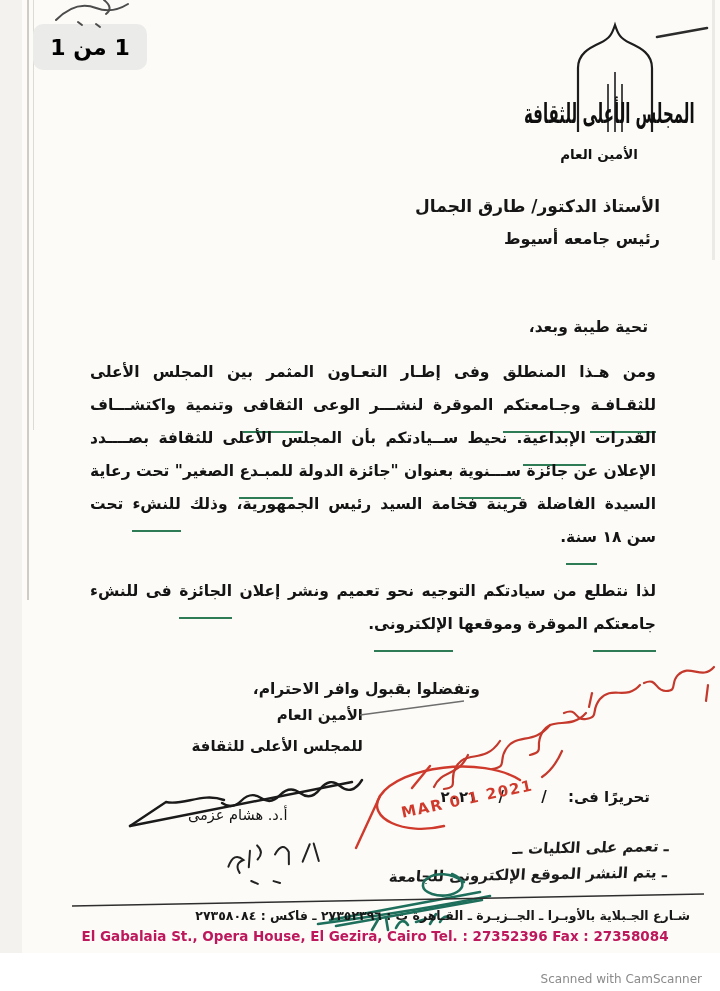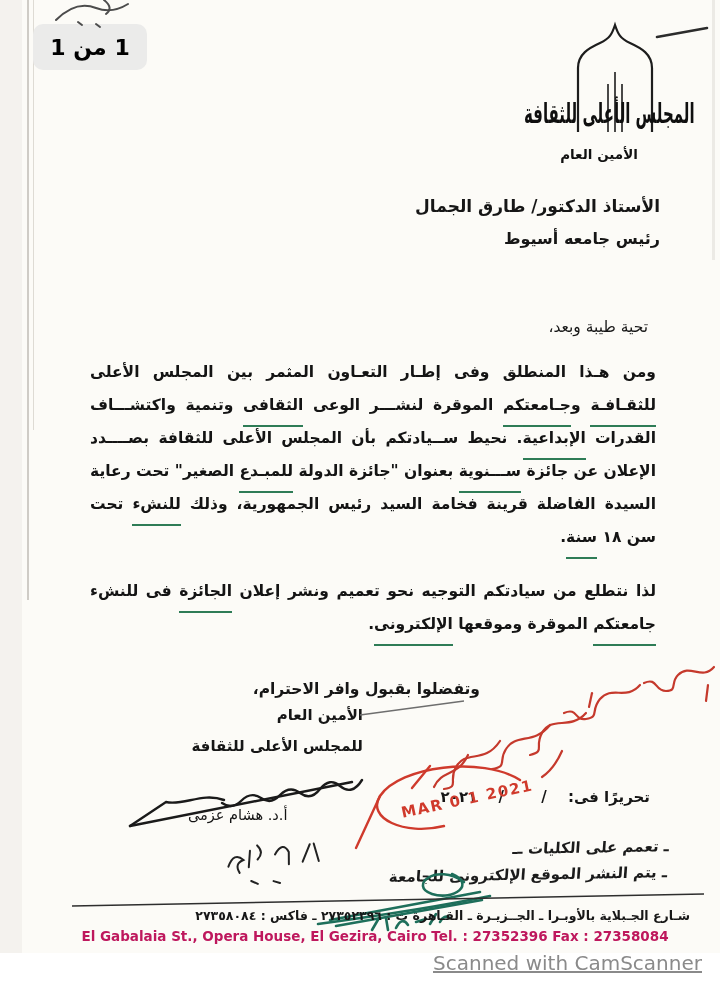--- a/index.html
+++ b/index.html
@@ -19,26 +19,26 @@
   .logo .callig{position:absolute;top:80px;right:-10px;width:154px;text-align:center;
         font-weight:900;font-size:15px;letter-spacing:-1px;color:#0f0f0f;
         transform:scaleY(1.8);transform-origin:top;white-space:nowrap;}
   .logo .org-label{position:absolute;top:128px;right:14px;width:110px;text-align:center;
         font-weight:bold;font-size:13.5px;color:#111;}
 
   .recipient{position:absolute;right:60px;top:196px;direction:rtl;text-align:right;font-weight:bold;}
   .recipient .r1{font-size:17px;}
   .recipient .r2{font-size:16px;margin-top:13px;}
 
-  .salutation{position:absolute;right:72px;top:318px;direction:rtl;font-weight:normal;font-size:15.5px;}
+  .salutation{position:absolute;right:72px;top:318px;direction:rtl;font-weight:bold;font-size:15.5px;}
 
   .body-text{position:absolute;right:64px;left:90px;top:356px;direction:rtl;
         text-align:justify;font-weight:bold;font-size:15.5px;line-height:33px;color:#141414;}
   .body-text p{margin:0 0 21px 0;}
-  .gu{border-bottom:2.5px solid #2e7c56;padding-bottom:11px;}
+  .gu{border-bottom:2.5px solid #2e7c56;padding-bottom:17px;}
 
   .closing{position:absolute;right:240px;top:680px;direction:rtl;font-weight:bold;font-size:15.5px;}
 
   .sig-title{position:absolute;right:357px;top:706px;direction:rtl;text-align:right;
         font-weight:bold;font-size:15px;}
   .sig-title .t2{margin-top:13px;}
 
   .sig-name{position:absolute;left:188px;top:807px;direction:rtl;font-weight:normal;font-size:14.5px;color:#131313;}
 
   .date-line{position:absolute;right:70px;top:788px;direction:rtl;font-weight:bold;font-size:15px;white-space:nowrap;}
@@ -51,21 +51,21 @@
   .hand-notes{position:absolute;right:52px;top:840px;direction:rtl;text-align:right;
         color:#1b1b1b;font-size:15px;font-weight:bold;transform:skewX(-5deg) rotate(-1deg);}
   .hand-notes .n2{margin-top:8px;margin-left:40px;}
 
   .footer-ar{position:absolute;left:60px;right:30px;top:908px;direction:rtl;text-align:right;
         font-weight:bold;font-size:12.5px;color:#171717;white-space:nowrap;}
   .footer-en{position:absolute;left:60px;right:30px;top:928px;text-align:center;
         font-weight:bold;font-size:13.5px;color:#be185d;white-space:nowrap;}
 
   .scanner-strip{position:absolute;left:0;right:0;bottom:0;height:38px;background:#ffffff;}
-  .scanner-credit{position:absolute;right:18px;bottom:16px;color:#8a8a8a;font-size:20px;text-decoration:underline;}
+  .scanner-credit{position:absolute;right:18px;bottom:5px;color:#8a8a8a;font-size:12px;}
 
   svg{position:absolute;overflow:visible;}
 </style>
 </head>
 <body>
 
 <div class="page">
 
   <div class="edge-d"></div>
   <div class="edge-a"></div>

